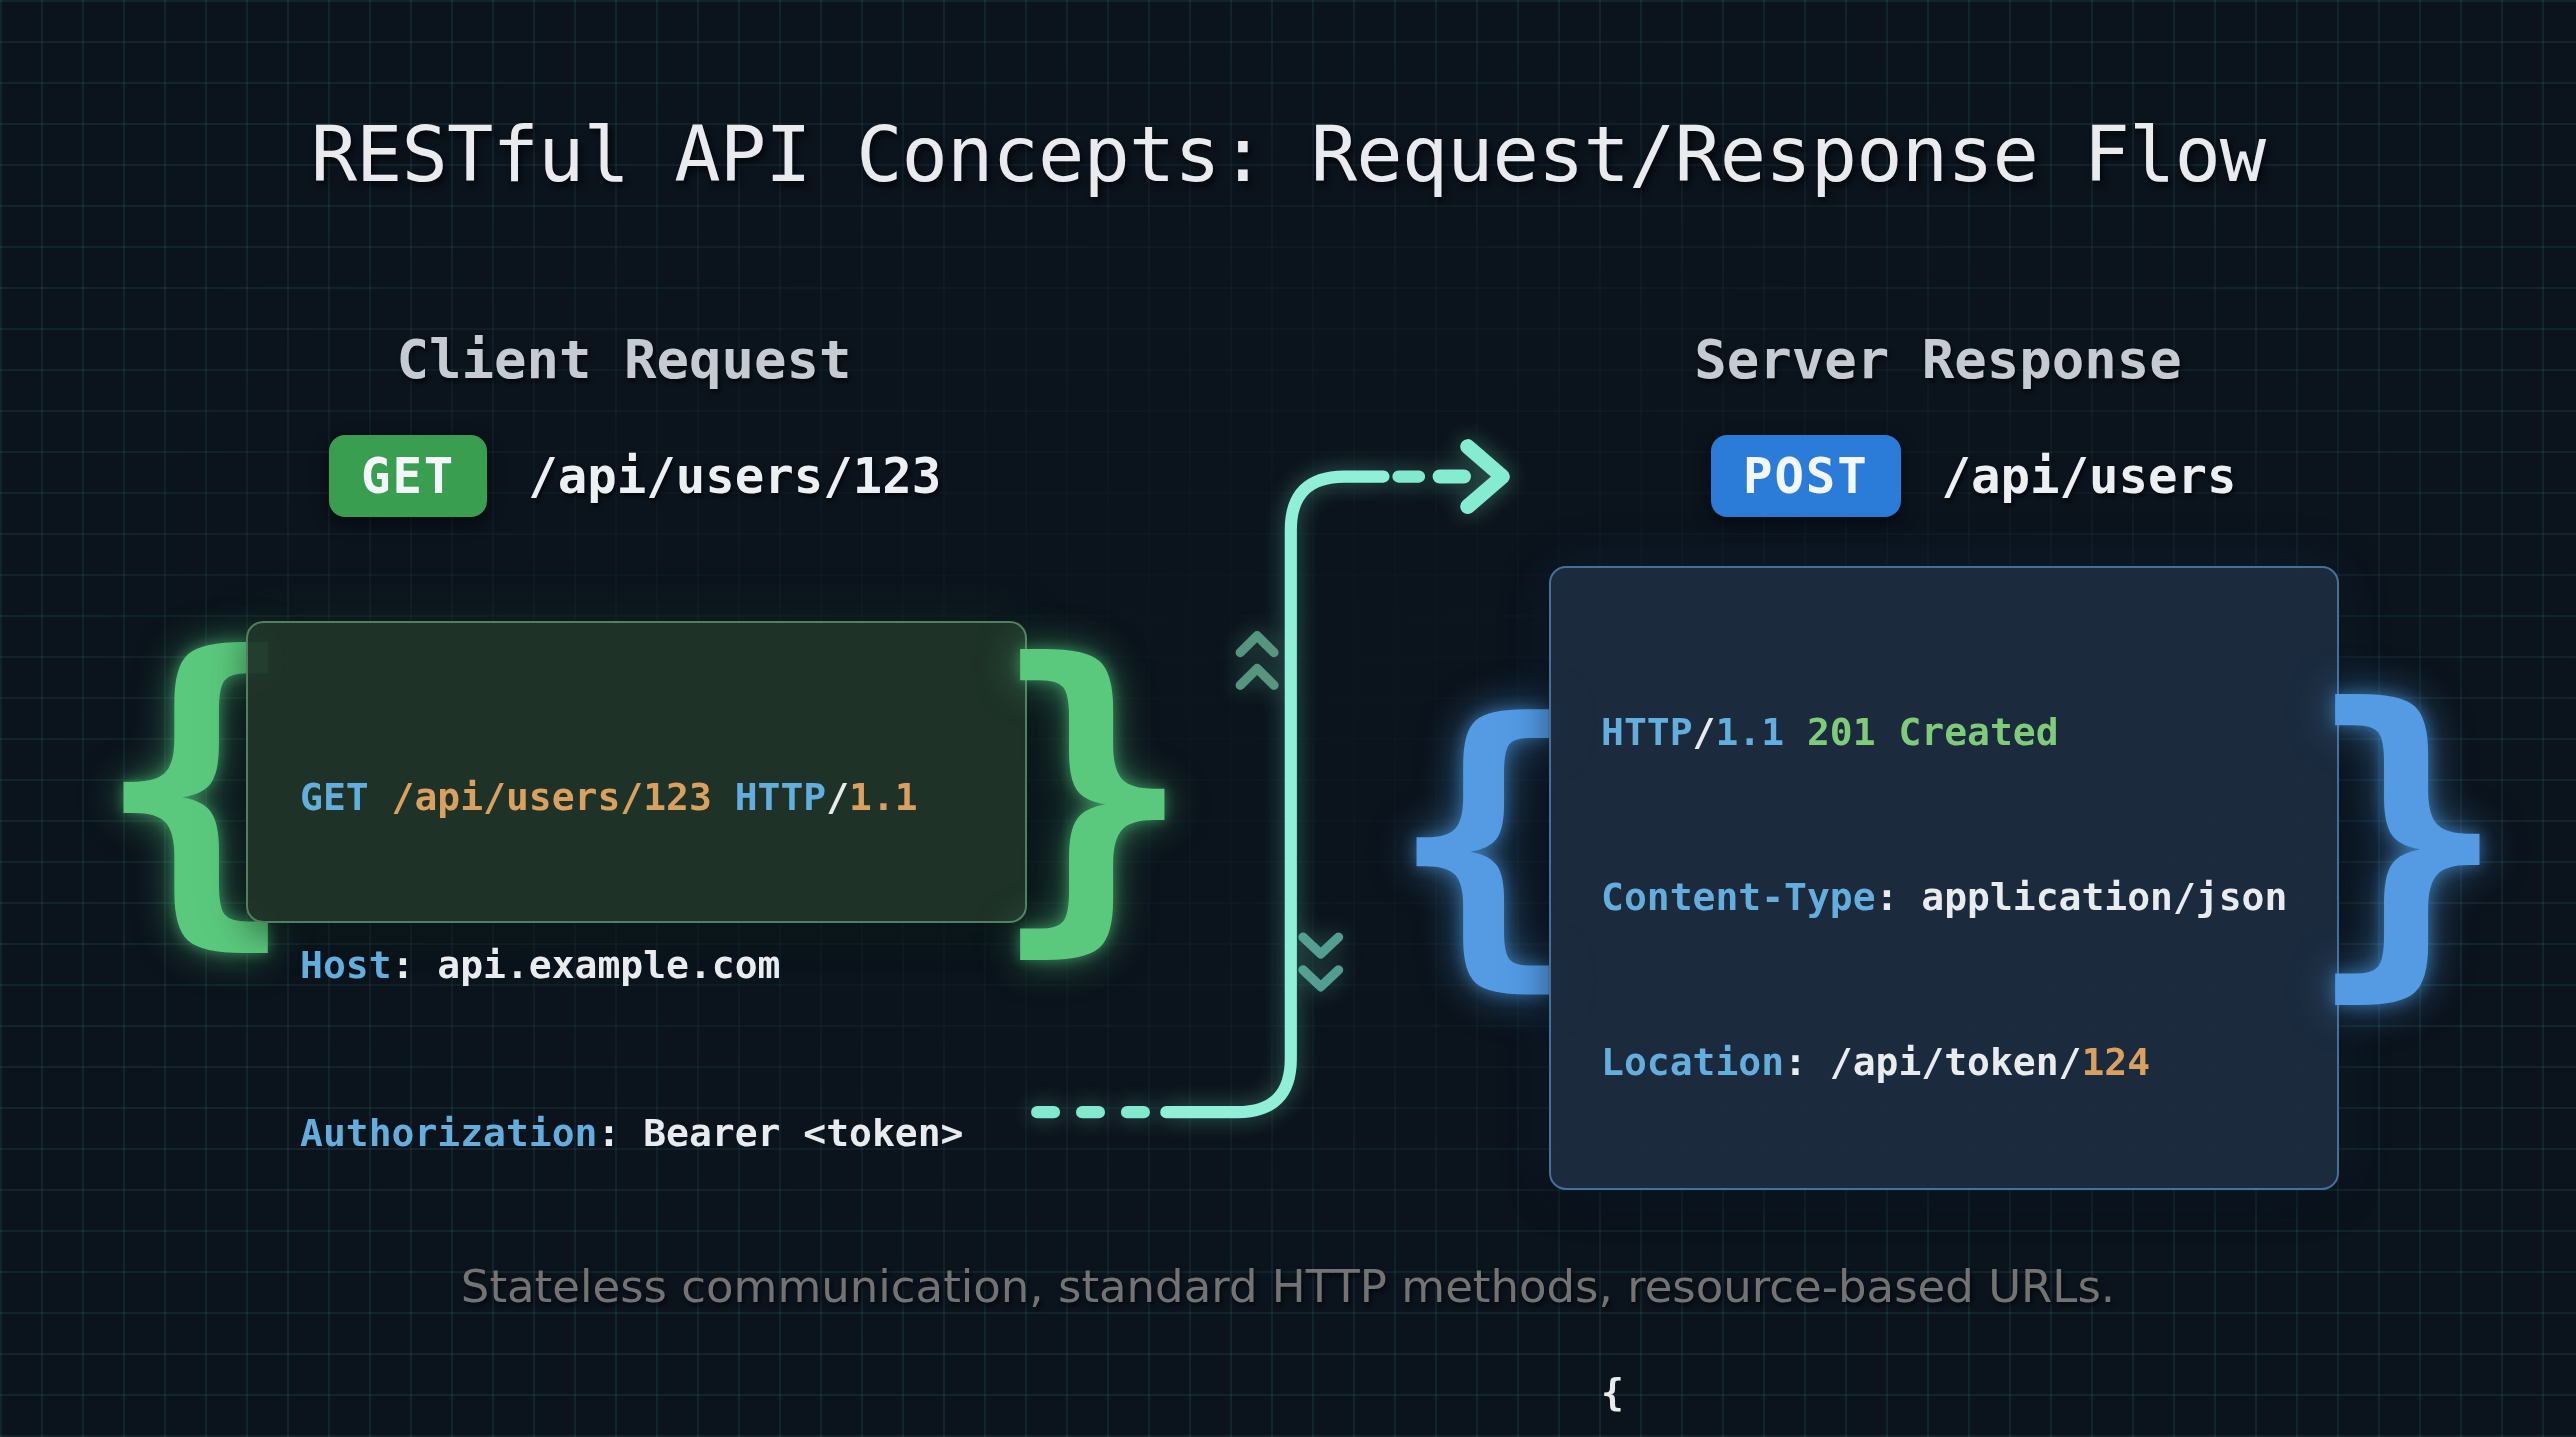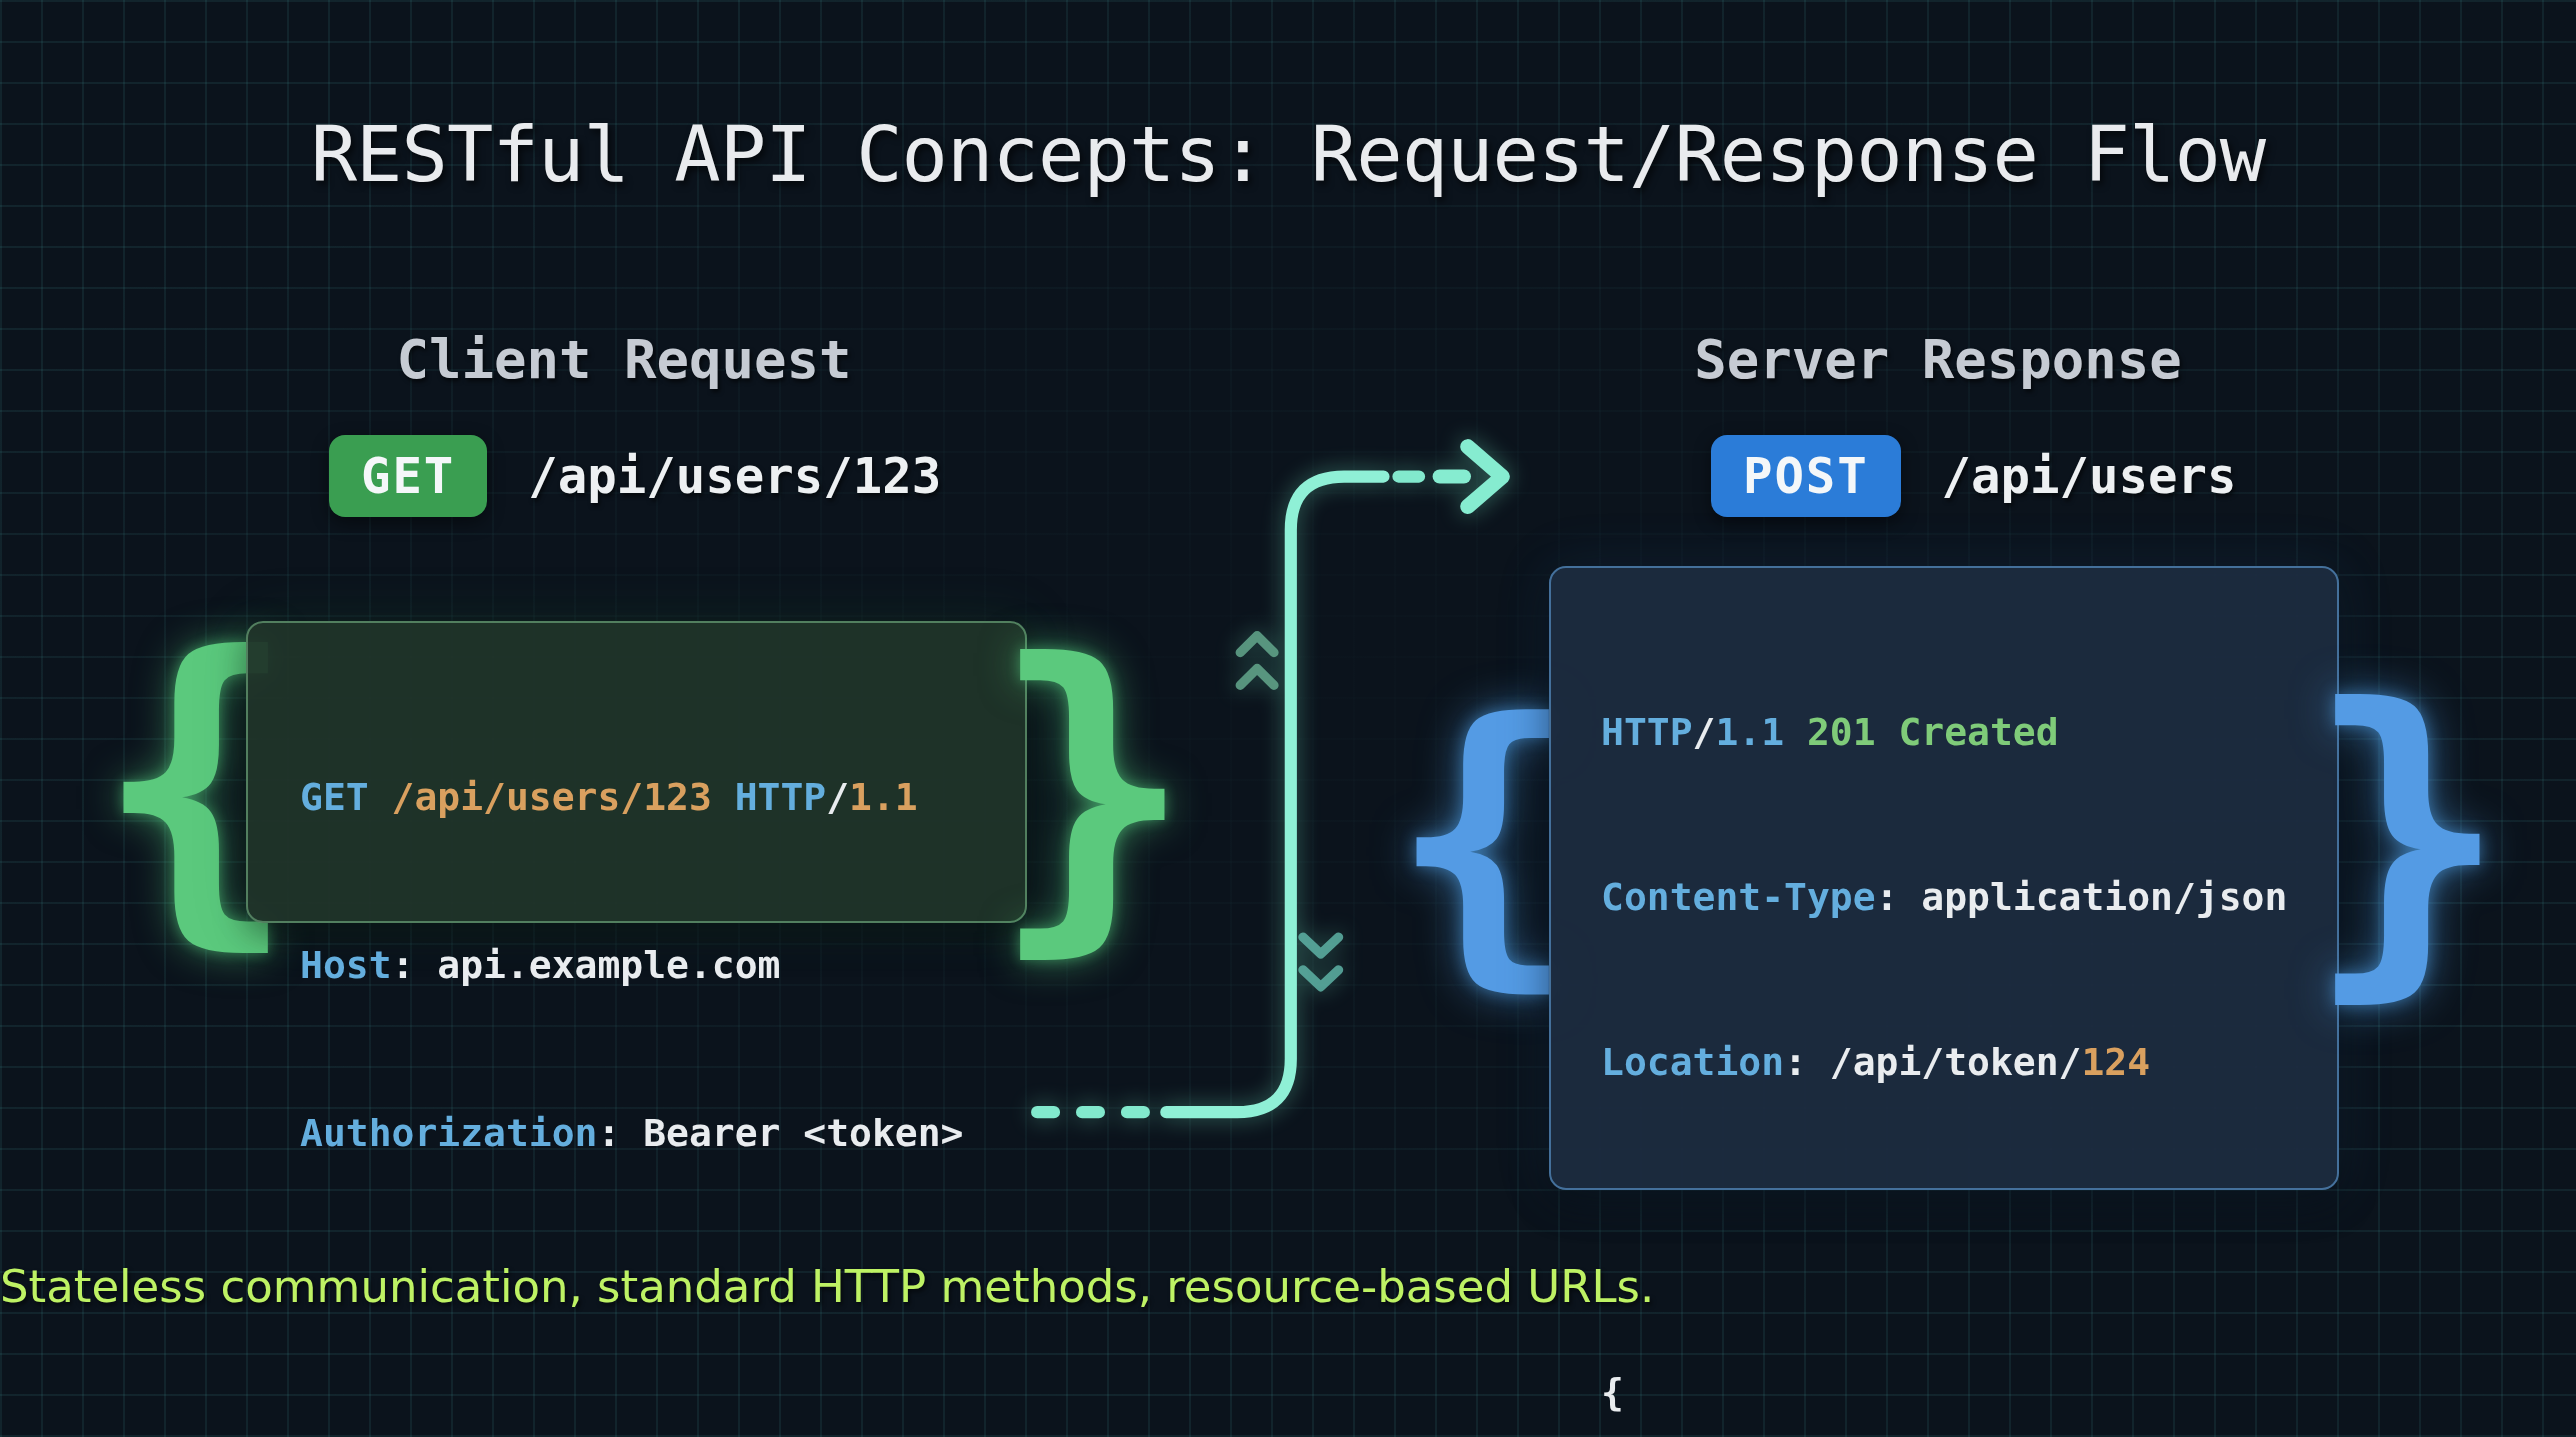--- a/index.html
+++ b/index.html
@@ -101,23 +101,23 @@
   }
   .brace-open-green{left:140px;top:613px;width:112px;height:337px;font-size:337px;}
   .brace-close-green{left:1036px;top:620px;width:112px;height:337px;font-size:337px;}
   .brace-open-blue{left:1427px;top:669px;width:112px;height:337px;font-size:309px;}
   .brace-close-blue{left:2351px;top:665px;width:112px;height:337px;font-size:337px;}
   .flow-svg{
     position:absolute;inset:0;width:2576px;height:1438px;
     filter:drop-shadow(0 0 11.2px rgba(120,240,200,0.40));
   }
   .footer-caption{
-    position:absolute;left:0;right:0;top:1260px;text-align:left;
+    position:absolute;left:0;right:0;top:1260px;text-align:center;
     font-family:"DejaVu Sans", sans-serif;
-    font-size:45px;color:#bef264;
+    font-size:45px;color:#737373;
     text-shadow:1.9px 2.8px 4.7px rgba(0,0,0,0.55);
   }
 </style>
 </head>
 <body>
 
 <div class="canvas">
 
   <div class="grid-layer"></div>
   <div class="vignette"></div>

